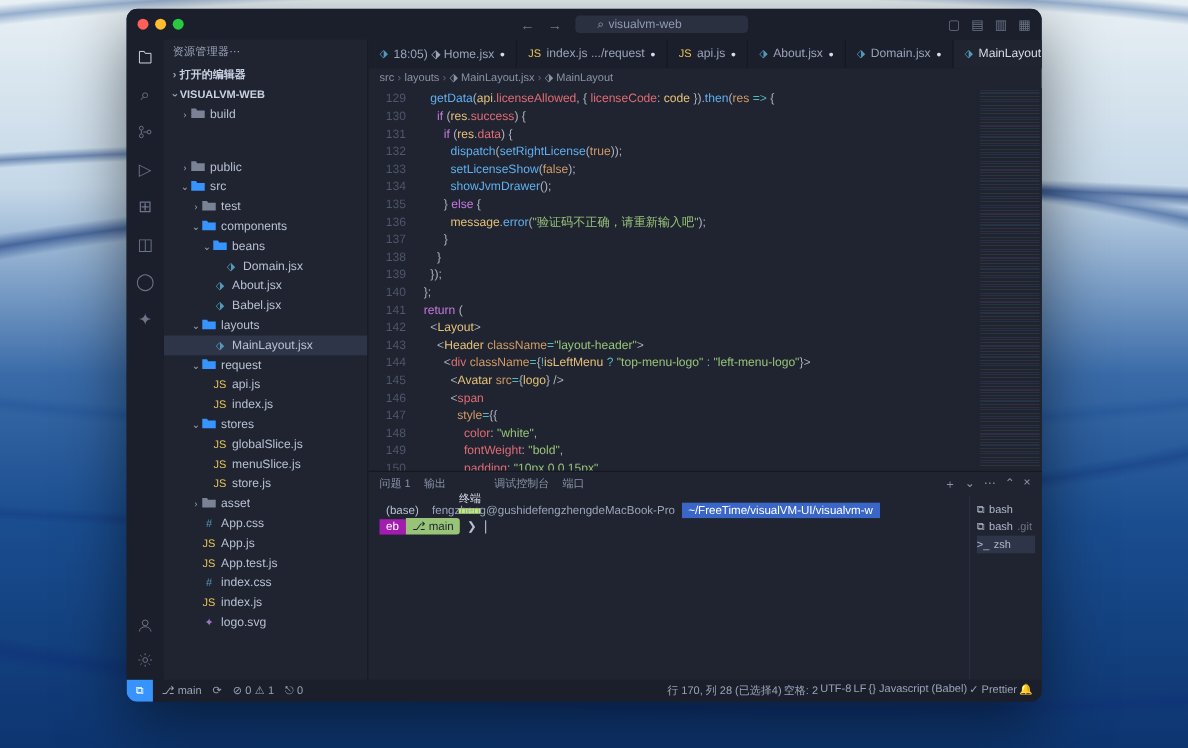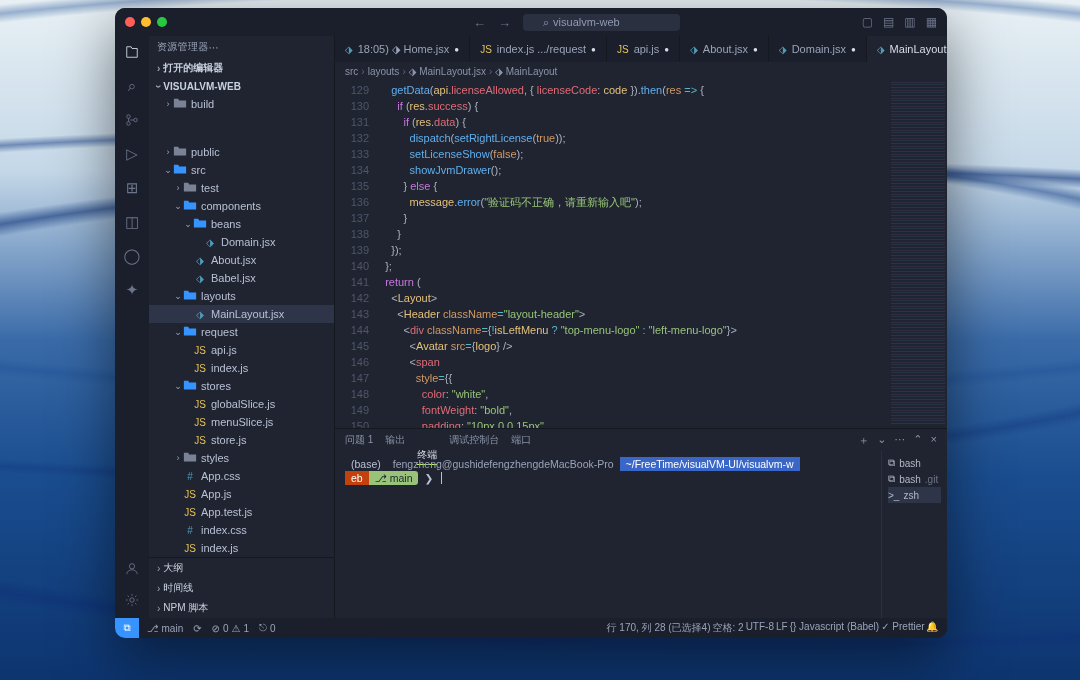--- a/index.html
+++ b/index.html
@@ -61,30 +61,30 @@
 .kw{color:#c678dd;}.fn{color:#61afef;}.prop{color:#e06c75;}.str{color:#98c379;}.pun{color:#abb2bf;}.var{color:#e5c07b;}.param{color:#d19a66;}.comp{color:#e5c07b;}.bool{color:#d19a66;}.op{color:#56b6c2;}.attr{color:#d19a66;}
 .minimap { width:58px; background:#1f2430; padding:4px 2px; position:relative;}
 .minimap::before { content:""; position:absolute; inset:2px; background:
  repeating-linear-gradient(180deg,
    rgba(198,120,221,.15) 0 1px, transparent 1px 2px,
    rgba(97,175,239,.15) 2px 3px, transparent 3px 5px,
    rgba(152,195,121,.15) 5px 6px, transparent 6px 8px);
  opacity:.7;}
 .panel { height:190px; border-top:1px solid #14181f; display:flex; flex-direction:column; background:#1f2430;}
 .ptabs { height:22px; display:flex; align-items:center; gap:12px; padding:0 10px; font-size:10px; color:#8b93a8;}
-.ptab.active{color:#d7dce8; border-bottom:1px solid #bef264; padding-bottom:2px;margin-top:32px;}
+.ptab.active{color:#d7dce8; border-bottom:5px solid #bef264; padding-bottom:2px;margin-top:32px;}
 .ptab-actions { margin-left:auto; display:flex; gap:8px; font-size:11px;}
 .panel-body { flex:1; display:flex;}
 .term { flex:1; padding:6px 10px; font-family:Menlo,Consolas,monospace; font-size:10.5px; color:#b8c0d4;}
 .term-prompt { display:flex; align-items:center; flex-wrap:wrap;}
 .seg { padding:1px 6px;}
 .seg.base{color:#b8c0d4;}
 .seg.host{color:#9aa3b8;}
 .seg.path{background:#3a67c7; color:#fff;}
-.seg.path2{background:#c2410c; color:#fff;}
+.seg.path2{background:#a21caf; color:#fff;}
 .seg.branch{background:#98c379; color:#1f2430; border-radius:0 3px 3px 0;}
 .term-side { width:66px; border-left:1px solid #2a3040; padding:4px 6px; font-size:10px;}
 .ts-row { display:flex; align-items:center; gap:4px; color:#b0b7ca; height:16px;}
 .ts-row.active{background:#2f3548;}
 .statusbar { height:20px; background:#1a1f2b; display:flex; align-items:center; font-size:10px; color:#9aa3b8;}
 .sb-remote { background:#3794ff; width:24px; height:20px; color:#fff; display:flex; align-items:center; justify-content:center;}
 .sb-left { display:flex; gap:10px; padding:0 8px; align-items:center;}
 .sb-right-b { margin-left:auto; display:flex; gap:2px; padding:0 8px; align-items:flex-start;}
 .sb-item{display:flex; gap:3px; align-items:center;}
 svg{width:14px;height:14px;fill:currentColor;}
@@ -267,21 +267,21 @@
           <div class="tree-row" style="padding-left: 34px;">
             <span class="chev "></span>
             <span class="ico i-js">JS</span>
             <span>store.js</span>
           </div>
           <div class="tree-row" style="padding-left: 24px;">
             <span class="chev closed"></span>
             <span class="ico i-folder"><svg viewBox="0 0 16 16">
                 <path d="M1 3h5l1 2h8v8H1z"></path>
               </svg></span>
-            <span>styles</span>
+            <span>asset</span>
           </div>
           <div class="tree-row" style="padding-left: 24px;">
             <span class="chev "></span>
             <span class="ico i-css">#</span>
             <span>App.css</span>
           </div>
           <div class="tree-row" style="padding-left: 24px;">
             <span class="chev "></span>
             <span class="ico i-js">JS</span>
             <span>App.js</span>
@@ -300,25 +300,20 @@
             <span class="chev "></span>
             <span class="ico i-js">JS</span>
             <span>index.js</span>
           </div>
           <div class="tree-row" style="padding-left: 24px;">
             <span class="chev "></span>
             <span class="ico i-img">✦</span>
             <span>logo.svg</span>
           </div>
         </div>
-      <div class="sb-footer">
-        <div class="sb-fitem">大纲</div>
-        <div class="sb-fitem">时间线</div>
-        <div class="sb-fitem">NPM 脚本</div>
-      </div>
     </div>
 
     <div class="main">
       <div class="tabs" id="tabs">
           <div class="tab">
             <span class="tico i-jsx">⬗</span>
             <span>18:05) ⬗ Home.jsx</span>
             <span class="mod">●</span>
           </div>
           <div class="tab">

